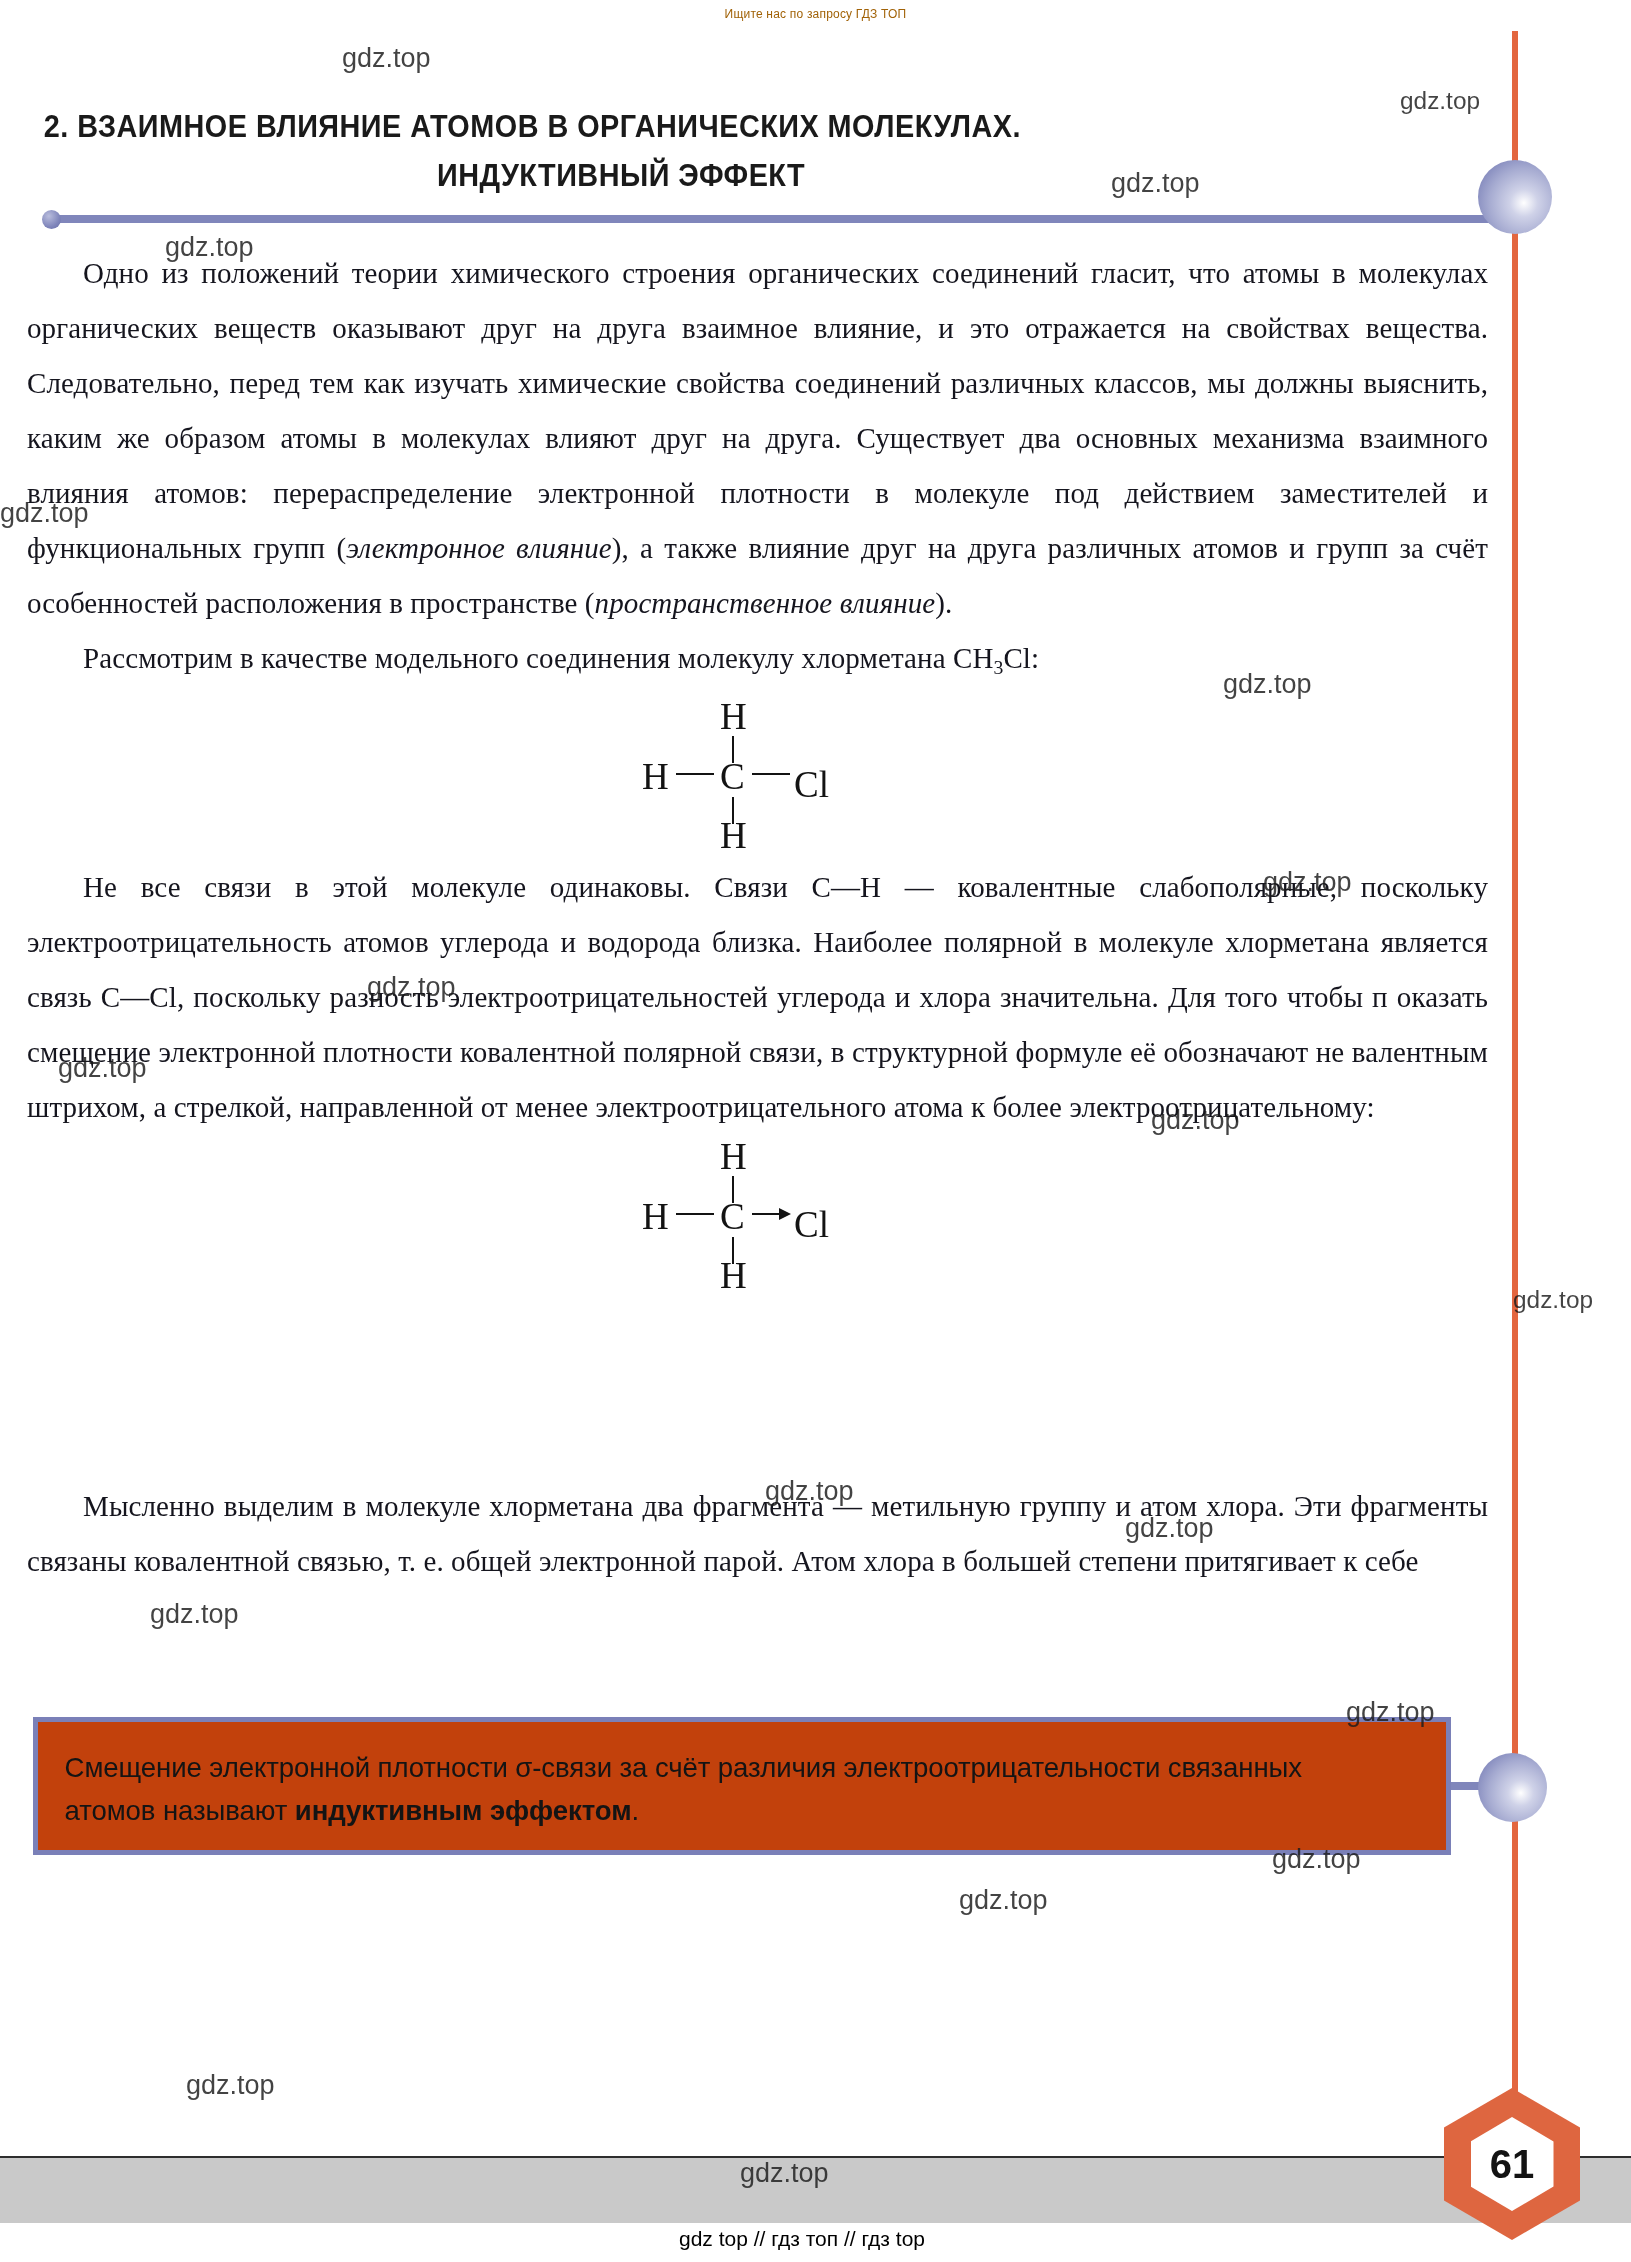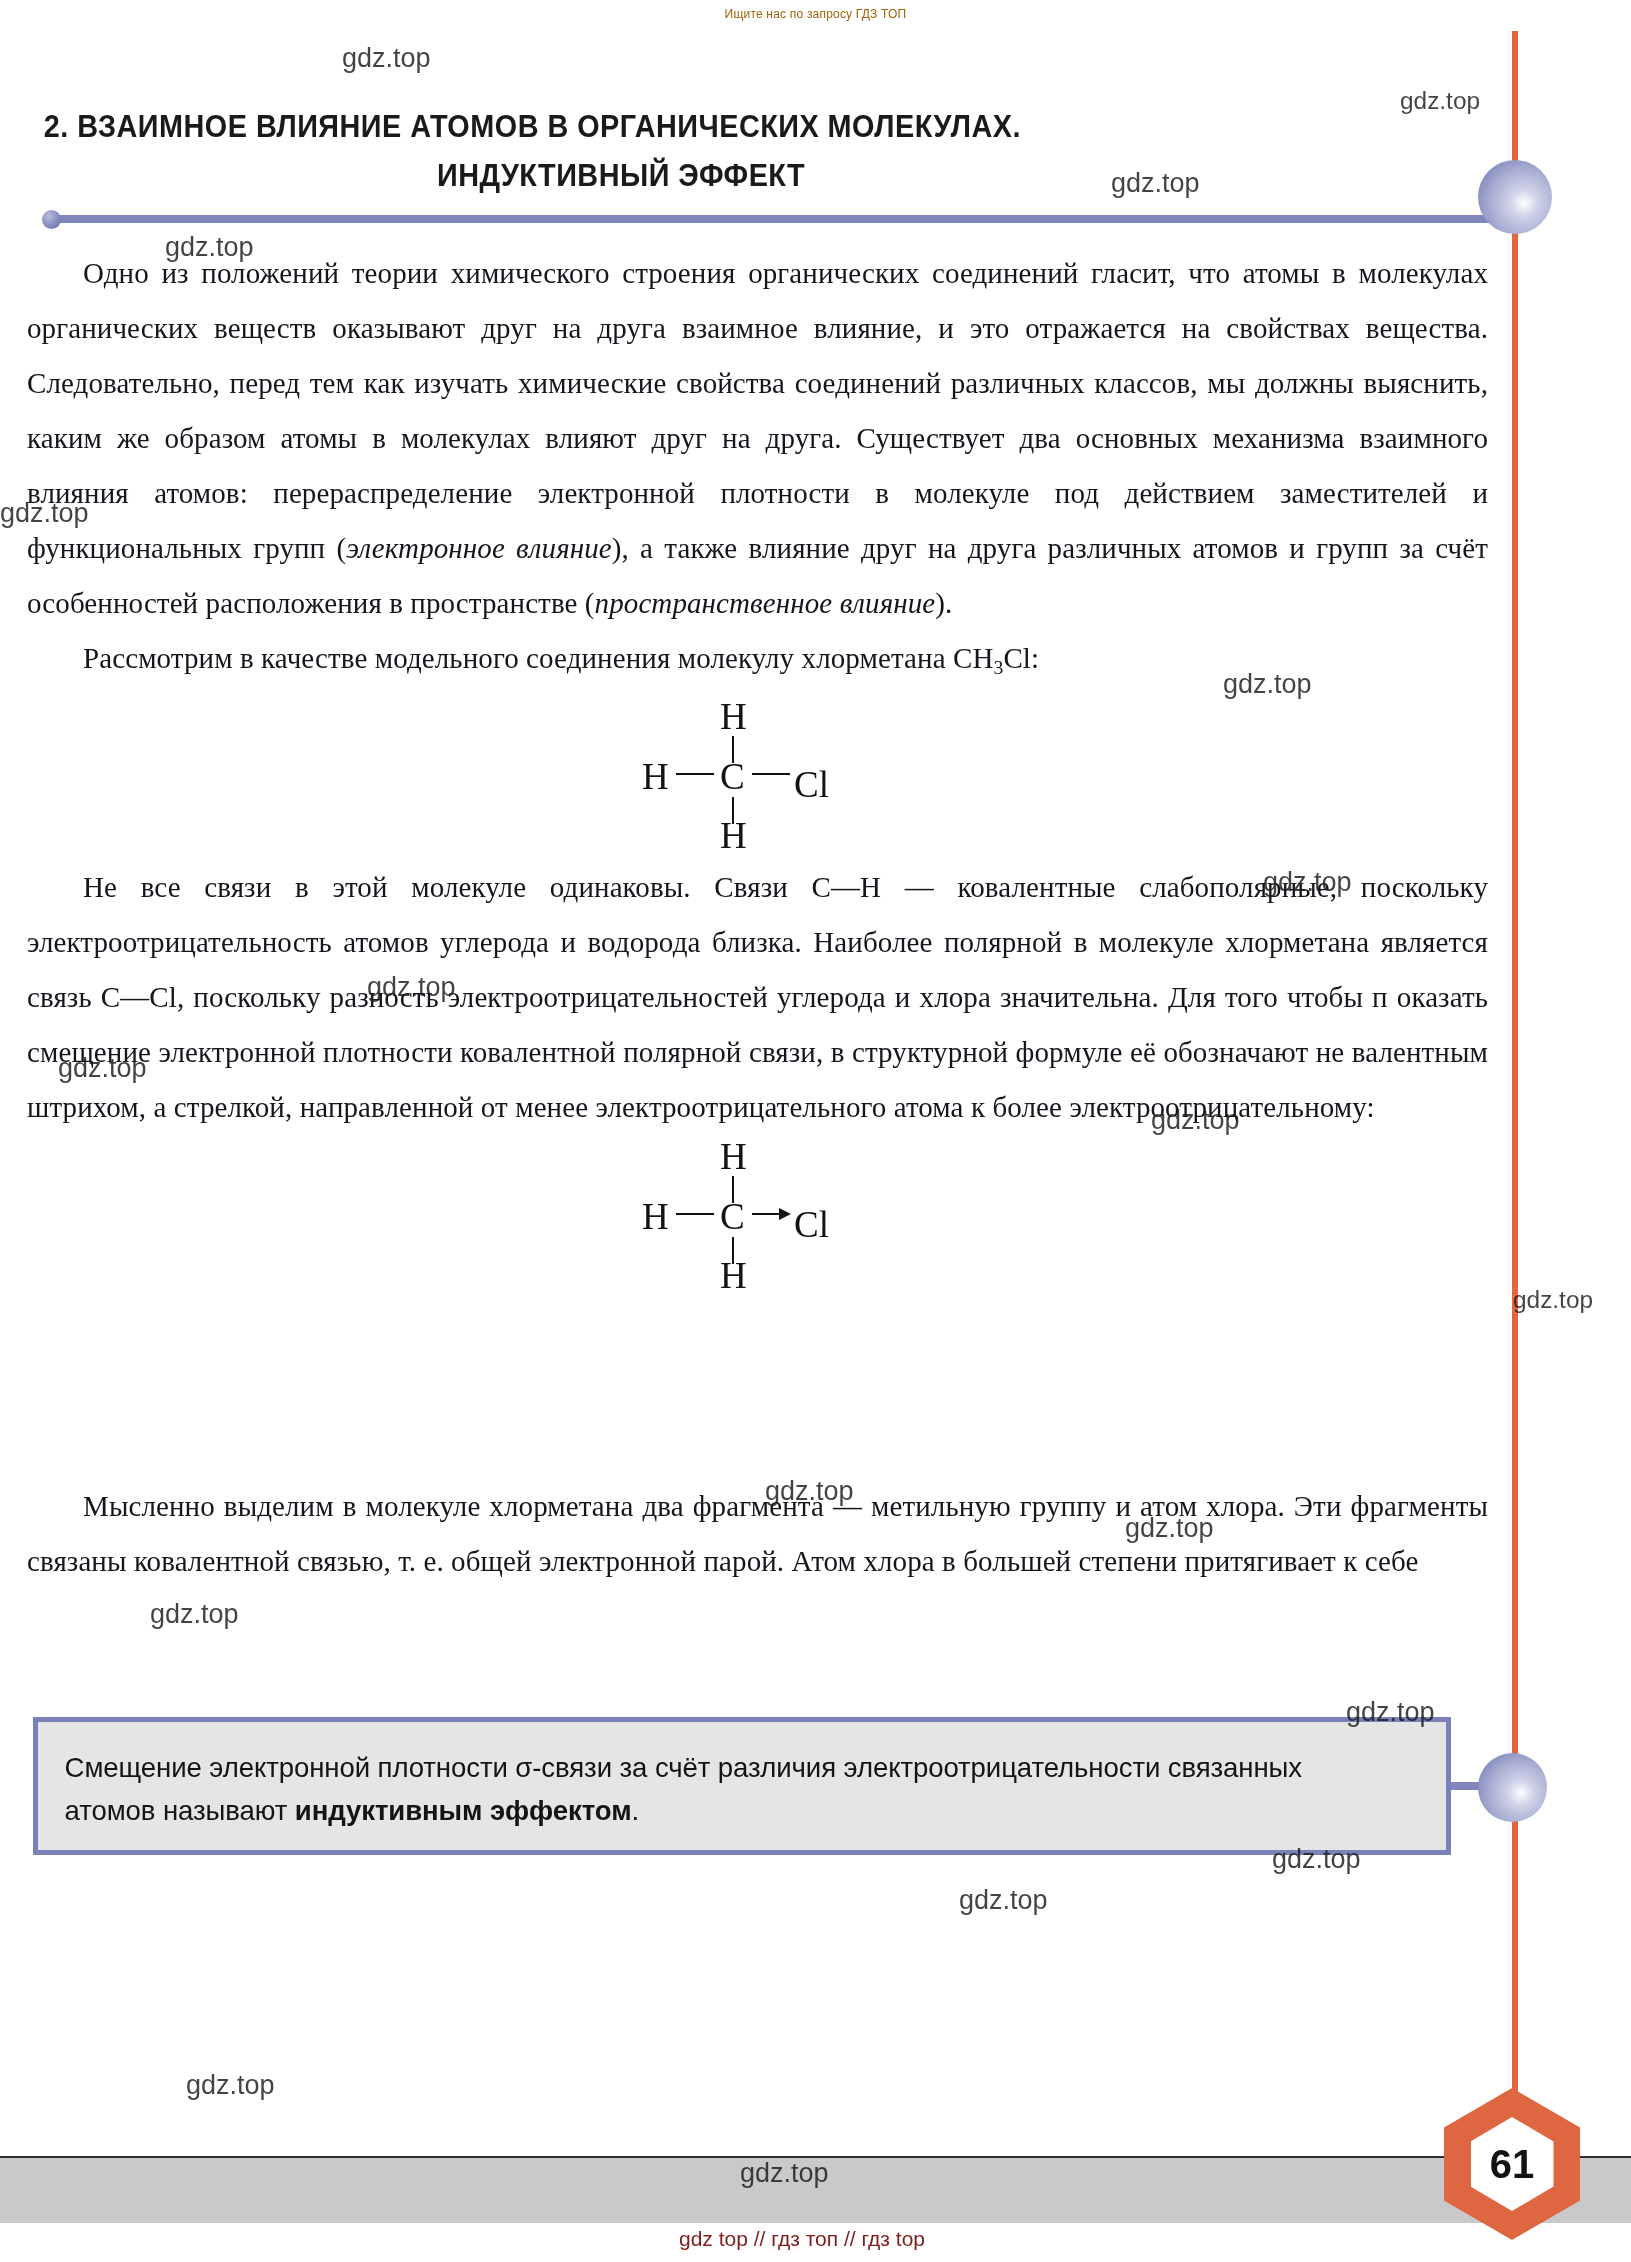--- a/index.html
+++ b/index.html
@@ -179,21 +179,21 @@
   }
 
   
   .defbox {
     position: absolute;
     left: 33px;
     top: 1717px;
     width: 1418px;
     height: 138px;
     border: 5.4px solid #7a80b8;
-    background: #e5e5e5;
+    background: #c2410c;
     box-sizing: border-box;
     z-index: 4;
   }
   .defbox p {
     margin: 0;
     padding: 23.5px 29px 0 27px;
     font-family: "Liberation Sans", sans-serif;
     font-size: 28px;
     line-height: 43px;
     color: #141414;
@@ -267,21 +267,21 @@
     z-index: 1;
   }
   .footer {
     position: absolute;
     left: 0;
     top: 2227px;
     width: 1604px;
     text-align: center;
     font-family: "Liberation Sans", sans-serif;
     font-size: 21px;
-    color: #7f1d1d;
+    color: #000000;
     z-index: 8;
   }
 </style>
 </head>
 <body>
 
 <div class="topbanner">Ищите нас по запросу ГДЗ ТОП</div>
 
 <div class="rail"></div>
 

